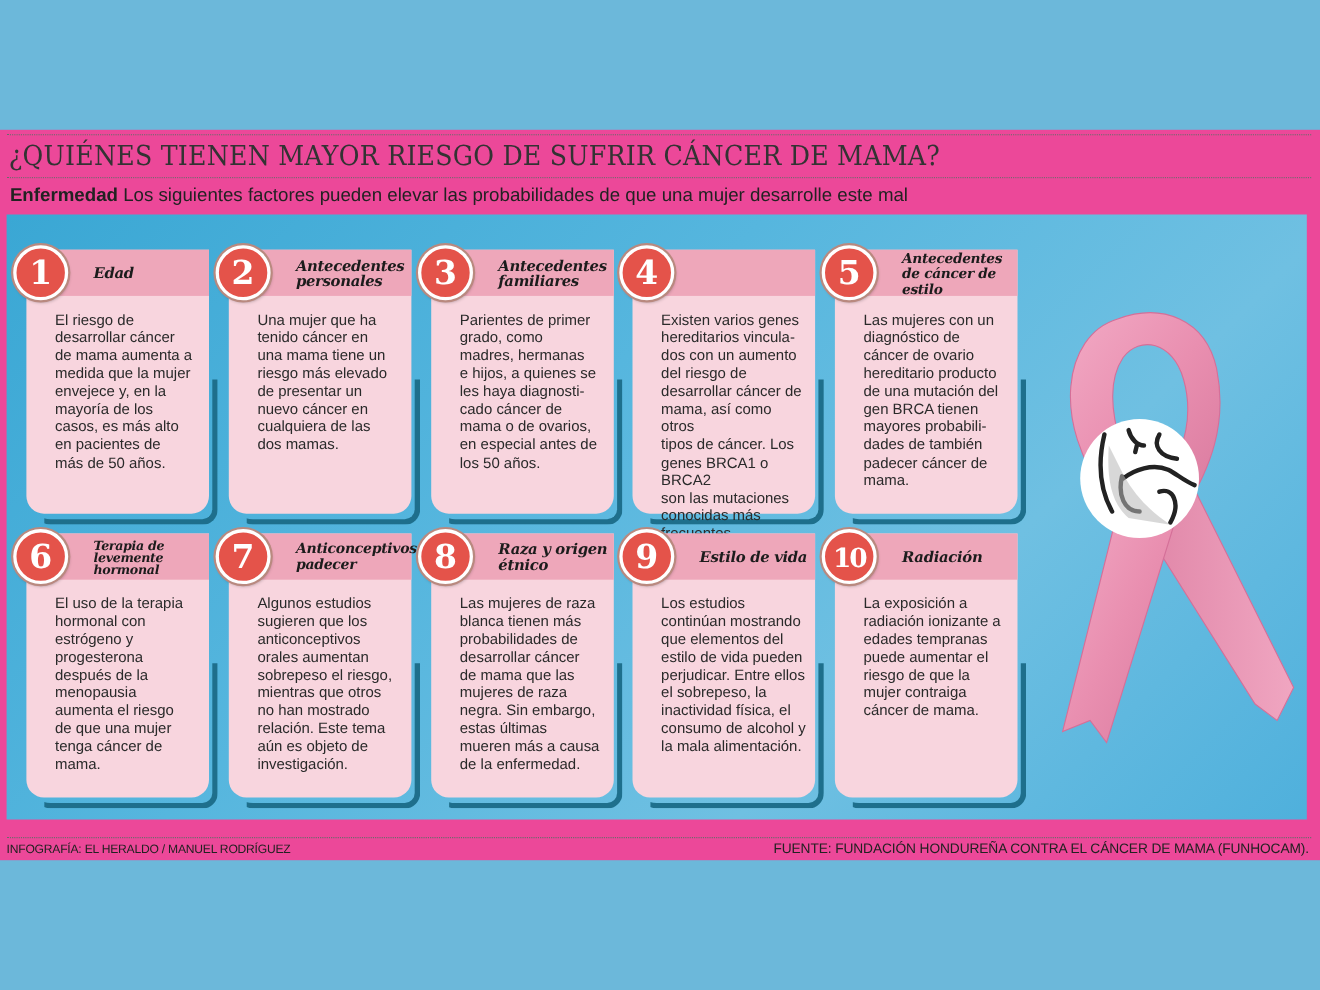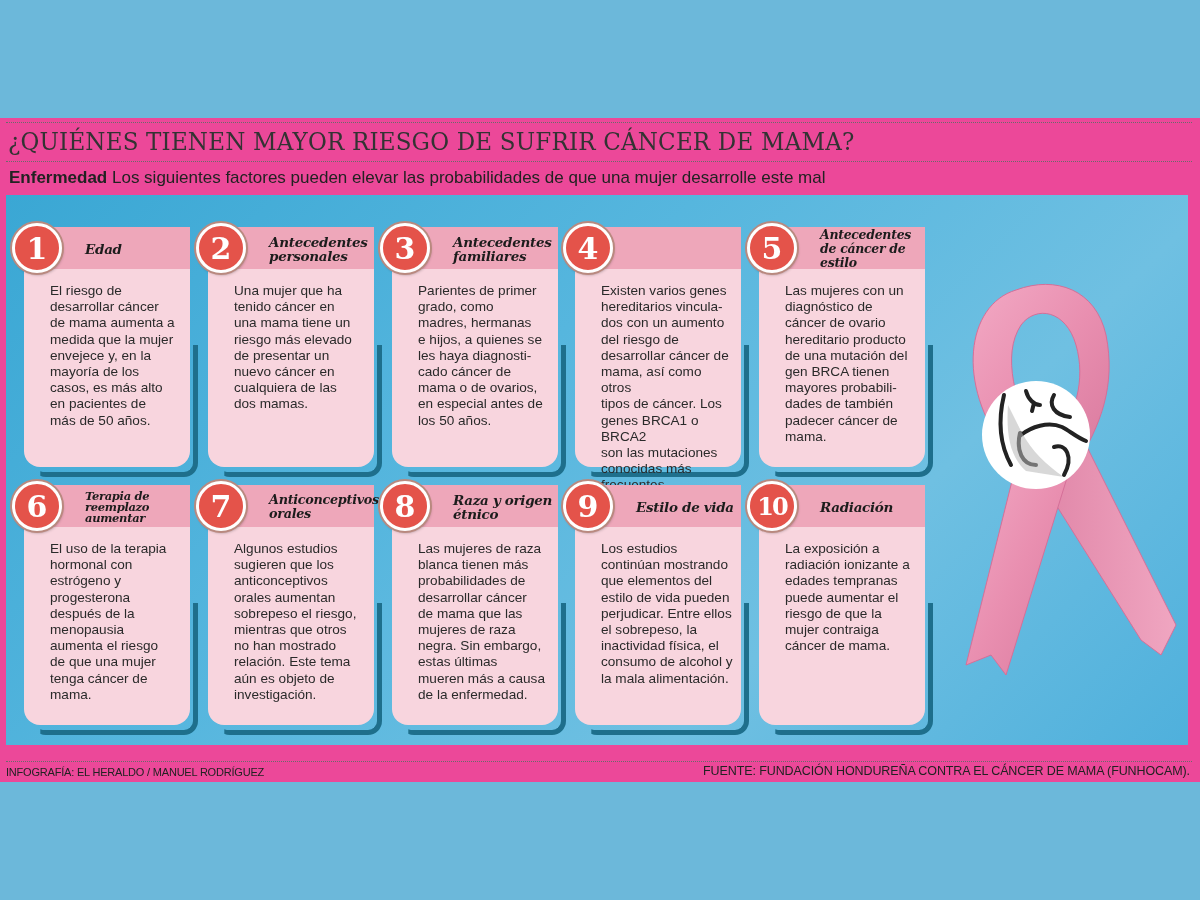--- a/index.html
+++ b/index.html
@@ -170,38 +170,38 @@
 dades de también
 padecer cáncer de
 mama.</div>
     </div>
 
     <div class="card" style="left:18px; top:290px;">
       <div class="shadow"></div>
       <div class="body"></div>
       <div class="head"></div>
       <div class="num">6</div>
-      <div class="head-title small">Terapia de reemplazo aumentar</div>
+      <div class="head-title small">Terapia de levemente hormonal</div>
       <div class="text">El uso de la terapia
 hormonal con
 estrógeno y
 progesterona
 después de la
 menopausia
 aumenta el riesgo
 de que una mujer
 tenga cáncer de
 mama.</div>
     </div>
     <div class="card" style="left:202px; top:290px;">
       <div class="shadow"></div>
       <div class="body"></div>
       <div class="head"></div>
       <div class="num">7</div>
-      <div class="head-title" style="font-size:12.8px;">Anticonceptivos orales</div>
+      <div class="head-title" style="font-size:12.8px;">Anticonceptivos padecer</div>
       <div class="text">Algunos estudios
 sugieren que los
 anticonceptivos
 orales aumentan
 sobrepeso el riesgo,
 mientras que otros
 no han mostrado
 relación. Este tema
 aún es objeto de
 investigación.</div>

